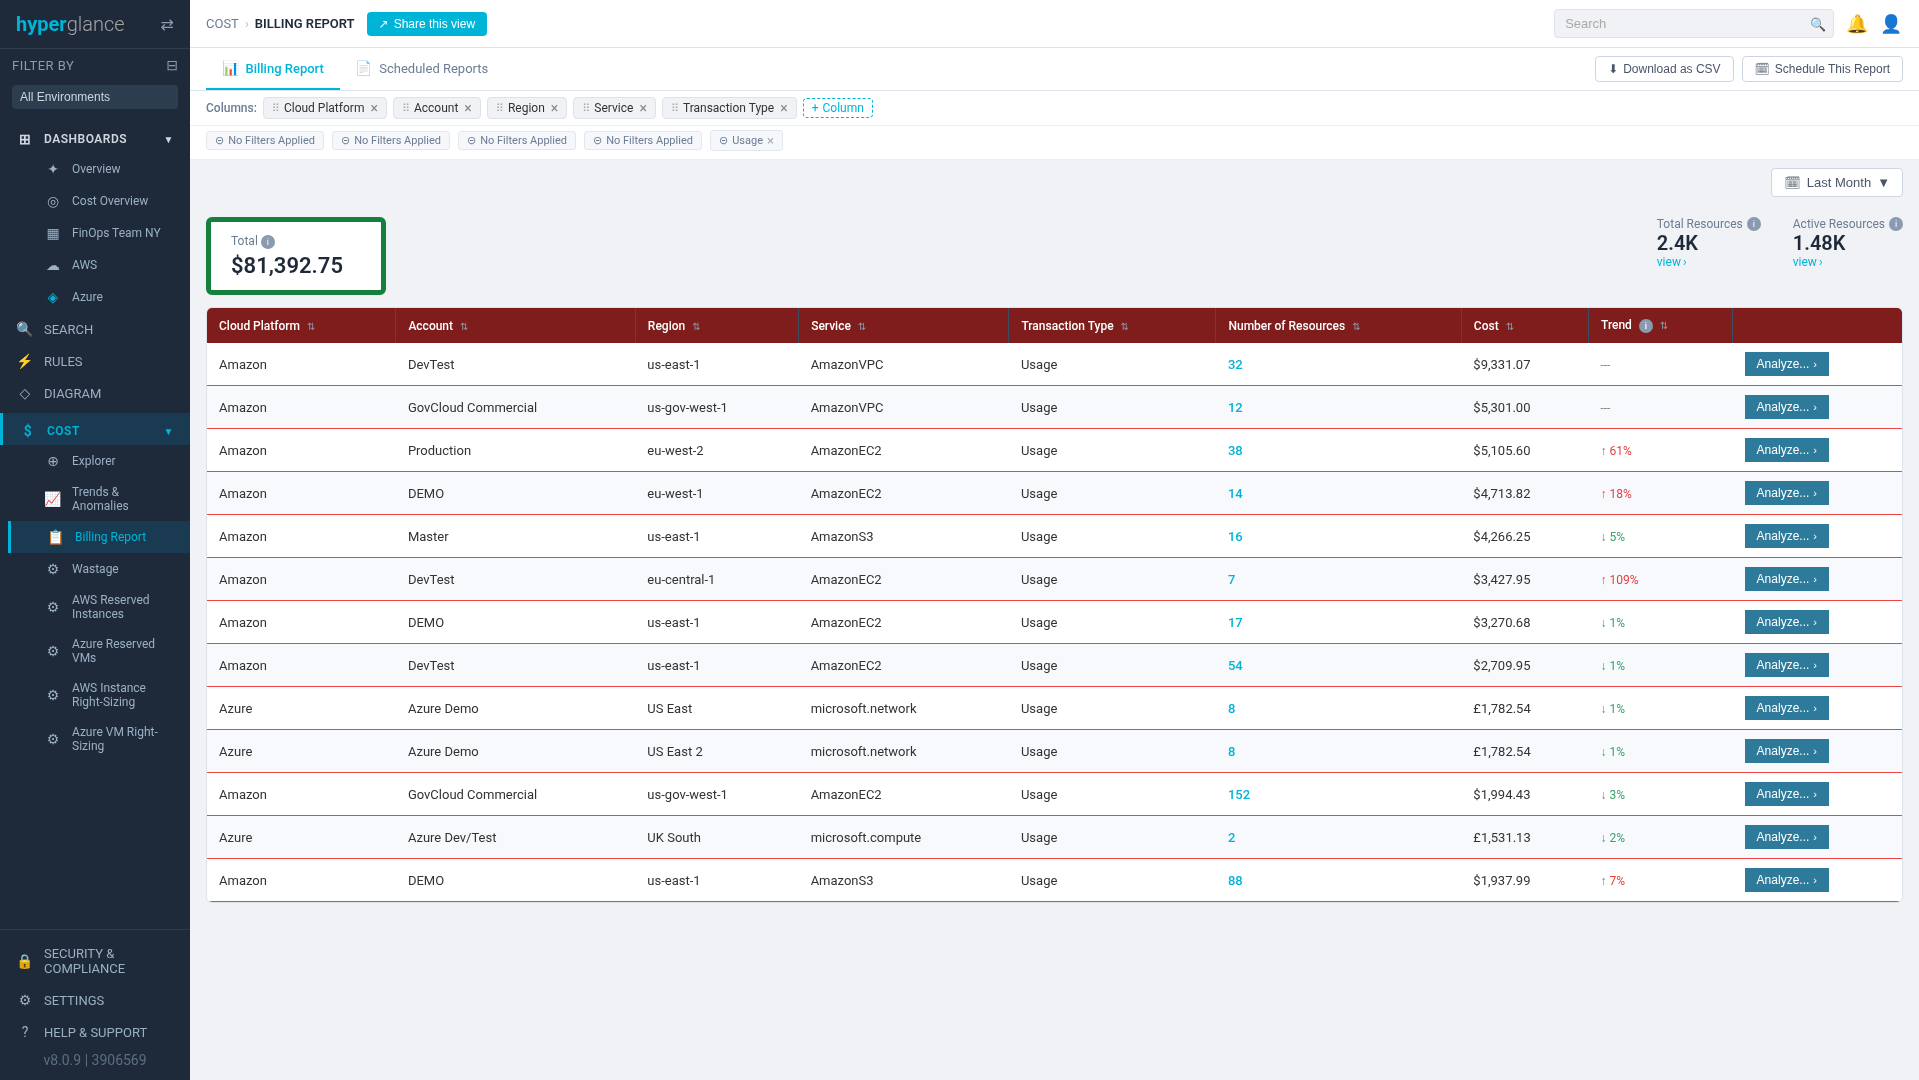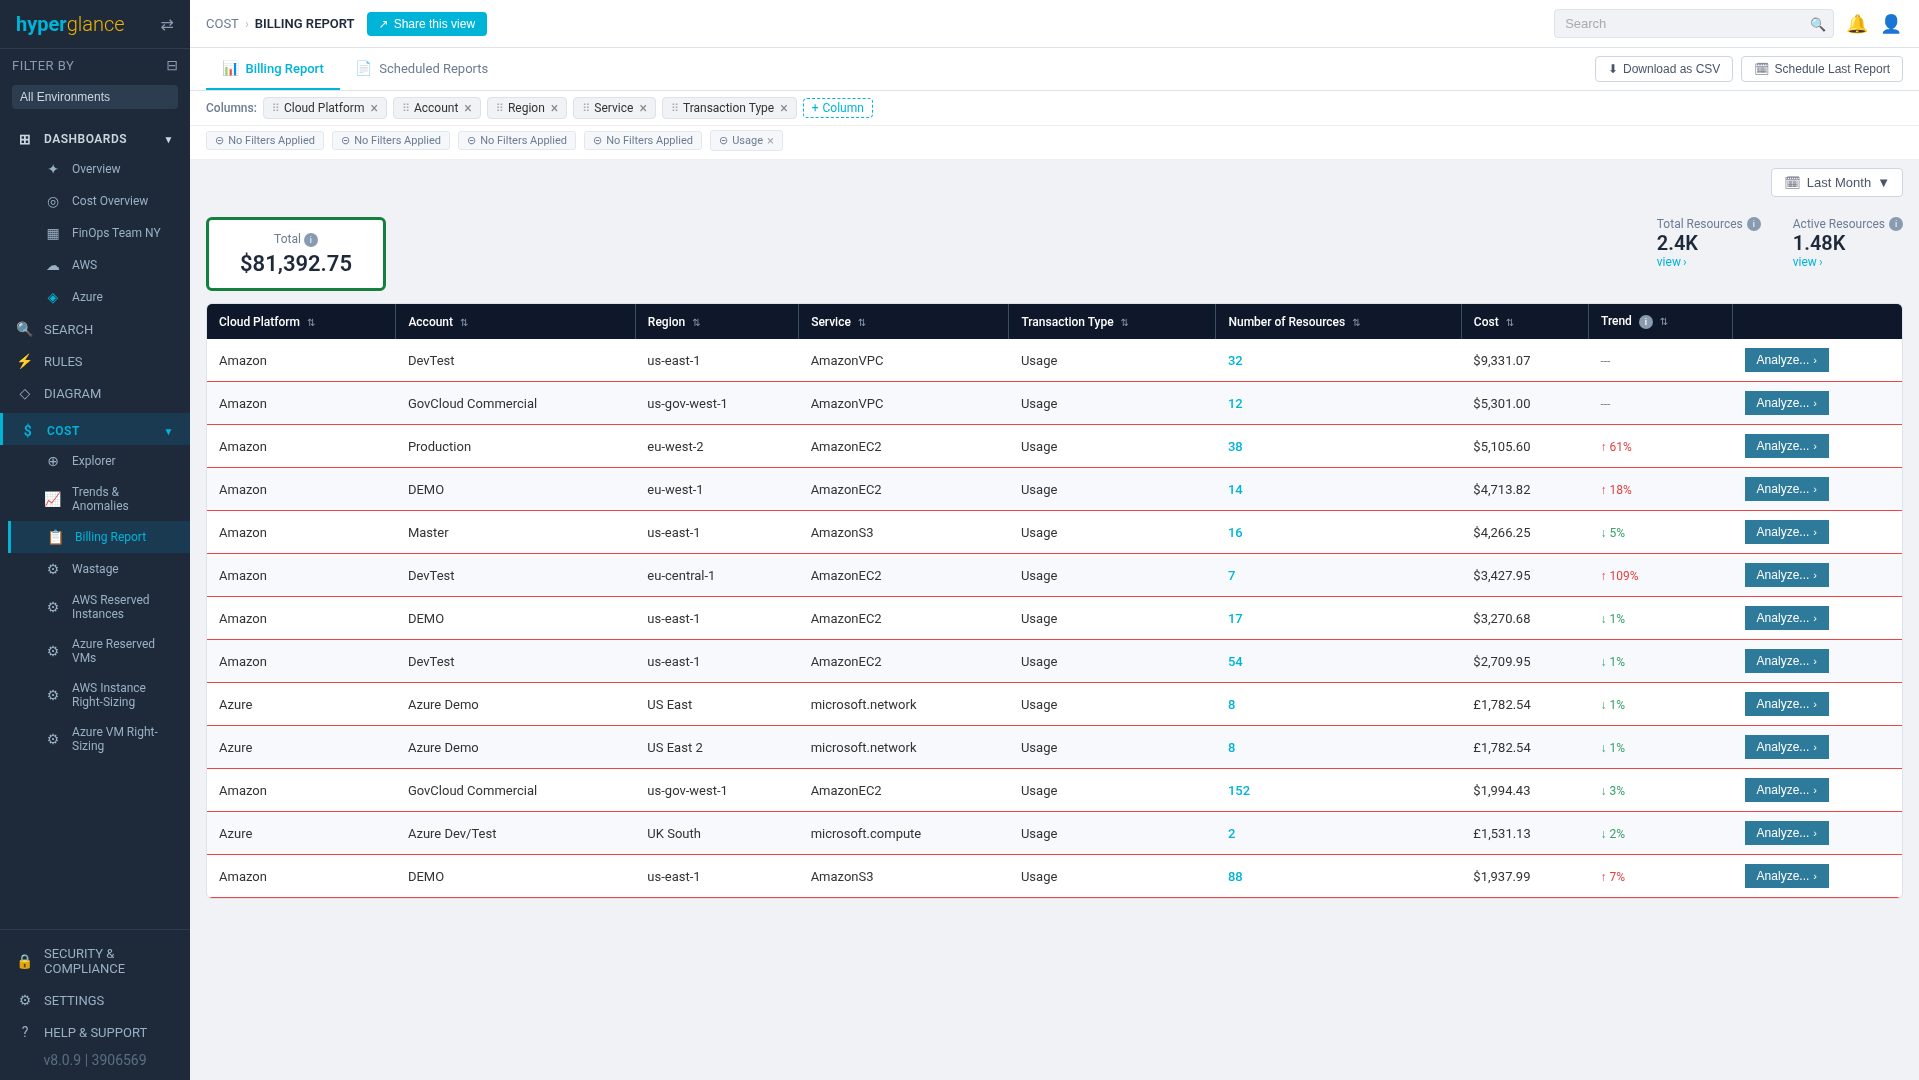--- a/index.html
+++ b/index.html
@@ -76,55 +76,55 @@
     .filter-chips-row { background: #fff; padding: 4px 16px 8px; border-bottom: 1px solid #eee; display: flex; align-items: center; gap: 8px; flex-wrap: wrap; }
     .filter-chip { display: flex; align-items: center; gap: 4px; background: #f5f7fa; border: 1px solid #e2e8f0; border-radius: 3px; padding: 2px 8px; font-size: 11px; color: #6b7c93; }
     .filter-chip .remove { cursor: pointer; color: #aaa; font-size: 13px; }
 
     
     .date-range-row { display: flex; justify-content: flex-end; padding: 8px 16px; background: #f0f2f5; }
     .date-range-btn { background: #fff; border: 1px solid #cdd6e0; border-radius: 4px; padding: 6px 12px; font-size: 13px; color: #4a5568; cursor: pointer; display: flex; align-items: center; gap: 6px; }
 
     
     .summary-row { display: flex; align-items: flex-start; gap: 16px; padding: 12px 16px; background: #f0f2f5; }
-    .summary-card { background: #fff; border: 3px solid #15803d; border-radius: 6px; padding: 12px 20px; min-width: 180px; text-align: center; }
+    .summary-card { background: #fff; border: 5px solid #15803d; border-radius: 6px; padding: 12px 20px; min-width: 180px; }
     .summary-card .label { font-size: 12px; color: #6b7c93; margin-bottom: 4px; }
     .summary-card .value { font-size: 22px; font-weight: 600; color: #1e2a3a; }
     .summary-card-right { background: transparent; border: none; padding: 0; text-align: left; }
     .summary-card-right .label { font-size: 12px; color: #6b7c93; display: flex; align-items: center; gap: 4px; justify-content: flex-end; }
     .summary-card-right .value { font-size: 20px; font-weight: 600; color: #1e2a3a; }
     .summary-card-right .view-link { color: #00b4d8; font-size: 12px; cursor: pointer; display: flex; align-items: center; gap: 2px; }
     .summary-spacer { flex: 1; }
     .summary-right-group { display: flex; gap: 32px; }
 
     
     .table-wrap { margin: 0 16px 16px; background: #fff; border-radius: 6px; overflow: hidden; border: 1px solid #dde3ea; }
     table { width: 100%; border-collapse: collapse; }
-    thead tr { background: #0f172a; color: #fff; }
+    thead tr { background: #7f1d1d; color: #fff; }
     thead th { padding: 10px 12px; text-align: left; font-size: 12px; font-weight: 500; white-space: nowrap; border-right: 1px solid #3a4e63; cursor: pointer; }
     thead th:last-child { border-right: none; }
     thead th .sort-icon { color: #8a9ab0; font-size: 10px; margin-left: 4px; }
     tbody tr { border-bottom: 1px solid #ef4444; }
     tbody tr:nth-child(even) { background: #f8f9fc; }
     tbody td { padding: 9px 12px; font-size: 13px; color: #333; }
     .resources-link { color: #00b4d8; font-weight: 500; cursor: pointer; }
     .trend-up { color: #e53e3e; font-size: 12px; }
     .trend-down { color: #38a169; font-size: 12px; }
     .trend-dash { color: #888; font-size: 12px; }
     .analyze-btn { background: #2d7a9a; color: #fff; border: none; border-radius: 0; padding: 5px 12px; font-size: 12px; cursor: pointer; display: flex; align-items: center; gap: 4px; white-space: nowrap; }
     .analyze-btn .chevron { font-size: 11px; }
     .info-i { display: inline-flex; align-items: center; justify-content: center; width: 14px; height: 14px; background: #8a9ab0; border-radius: 50%; color: #fff; font-size: 9px; cursor: pointer; }
   </style>
 </head>
 <body>
 
 <div id="sidebar">
   <div class="sidebar-logo">
     <div class="logo-text">
-      <span>hyper</span><span style="font-weight:300;color:#eab308">glance</span>
+      <span>hyper</span><span style="font-weight:300;color:#a3a3a3">glance</span>
     </div>
     <div class="sidebar-swap-icon">⇄</div>
   </div>
 
   <div class="sidebar-filter">
     <span class="filter-label">Filter By</span>
     <span class="filter-icon">⊟</span>
   </div>
   <div class="filter-input-wrap">
     <input class="filter-input" value="All Environments" style="">
@@ -269,21 +269,21 @@
           <span>Scheduled Reports</span>
         </div>
       </div>
       <div class="action-btns">
         <button class="action-btn">
           <span>⬇</span>
           <span>Download as CSV</span>
         </button>
         <button class="action-btn">
           <span>🗓</span>
-          <span>Schedule Last Report</span>
+          <span>Schedule This Report</span>
         </button>
       </div>
     </div>
 
     <div class="columns-row">
       <span class="columns-label">Columns:</span>
       <div class="col-chip">
         <span class="drag-handle">⠿</span>
         <span>Cloud Platform</span>
         <span class="remove">×</span>

